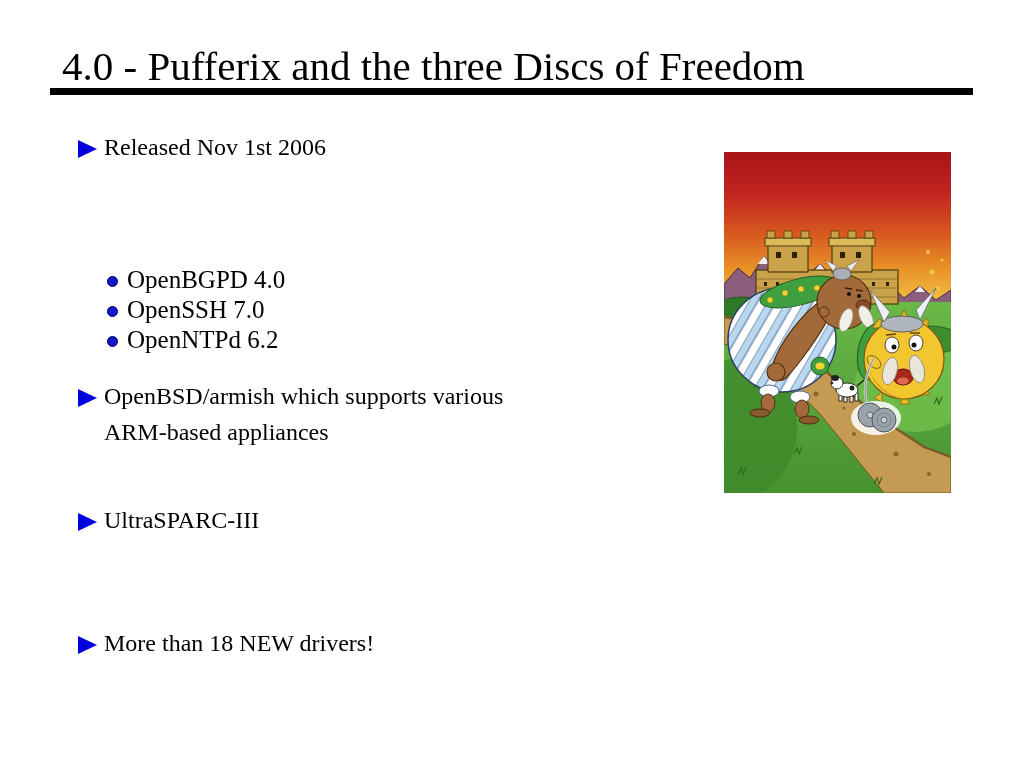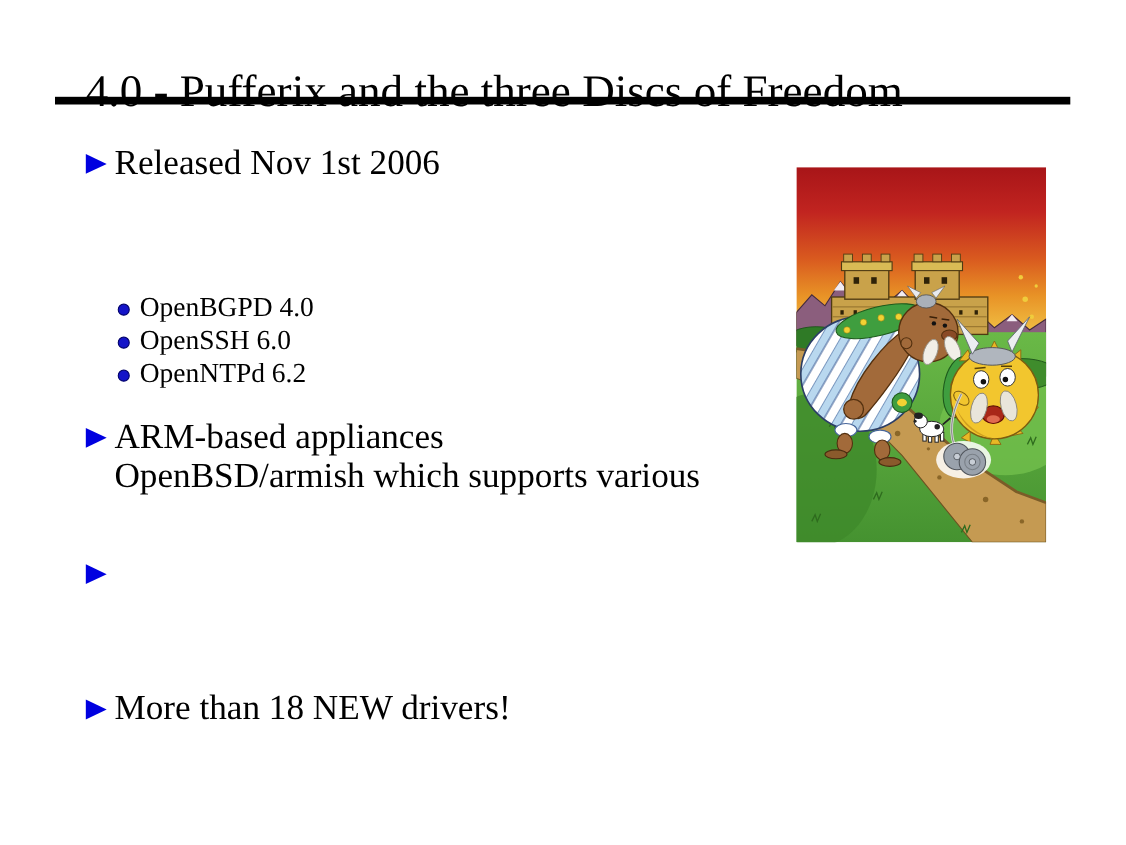--- a/index.html
+++ b/index.html
@@ -1,21 +1,21 @@
 <!DOCTYPE html>
 <html><head>
 <meta charset="utf-8">
 <style>
   html,body{margin:0;padding:0;background:#fff;}
   .stage{position:relative;width:1024px;height:768px;background:#ffffff;overflow:hidden;
          font-family:"Liberation Serif","DejaVu Serif",serif;color:#000;}
-  .title{position:absolute;left:62px;top:46px;margin:16px;font-size:41px;font-weight:normal;
+  .title{position:absolute;left:62px;top:46px;margin:0;font-size:41px;font-weight:normal;
          line-height:1.0;white-space:nowrap;letter-spacing:0;}
   .rule{position:absolute;left:50px;top:88px;width:923px;height:7px;background:#000;}
-  .bullet{position:absolute;left:104px;font-size:32px;line-height:36px;white-space:nowrap;font-family:Liberation Serif, serif;}
+  .bullet{position:absolute;left:104px;font-size:24px;line-height:36px;white-space:nowrap;font-family:Liberation Serif, serif;}
   .tri{position:absolute;left:-26px;top:11px;width:0;height:0;
        border-left:19px solid #0000e0;border-top:9px solid transparent;border-bottom:9px solid transparent;}
   .subs{position:absolute;left:95px;top:253px;margin:12px;padding:0;list-style:none;
         font-size:25px;line-height:30px;}
   .subs li{position:relative;padding-left:20px;height:30px;white-space:nowrap;}
   .dot{position:absolute;left:0;top:11px;width:11px;height:11px;border-radius:50%;
        background:#1414c8;border:1px solid #00006a;box-sizing:border-box;}
   .figure{position:absolute;left:724px;top:152px;width:227px;height:341px;margin:0;}
   .figure svg{display:block;width:227px;height:341px;}
 </style>
@@ -32,36 +32,37 @@
     <div>Released Nov 1st 2006</div>
   </div>
 
   <ul class="subs">
     <li>
       <span class="dot"></span>
       <span>OpenBGPD 4.0</span>
     </li>
     <li>
       <span class="dot"></span>
-      <span>OpenSSH 6.0</span>
+      <span>OpenSSH 7.0</span>
     </li>
     <li>
       <span class="dot"></span>
       <span>OpenNTPd 6.2</span>
     </li>
   </ul>
 
   <div class="bullet" style="top:378px">
     <span class="tri"></span>
+    <div>OpenBSD/armish which supports various</div>
     <div>ARM-based appliances</div>
-    <div>OpenBSD/armish which supports various</div>
   </div>
 
   <div class="bullet" style="top:502px">
     <span class="tri"></span>
+    <div>UltraSPARC-III</div>
   </div>
 
   <div class="bullet" style="top:625px">
     <span class="tri"></span>
     <div>More than 18 NEW drivers!</div>
   </div>
 
   <figure class="figure">
     <svg viewBox="0 0 227 341" preserveAspectRatio="none" role="img" aria-label="Cartoon: Obelix-style character in blue-and-white striped trousers and a spiky yellow pufferfish wearing a winged helmet dragging two gray discs on a rope, walking a dirt path past a wooden Roman fort under a red-to-yellow sky, with a small white dog">
       <defs>

